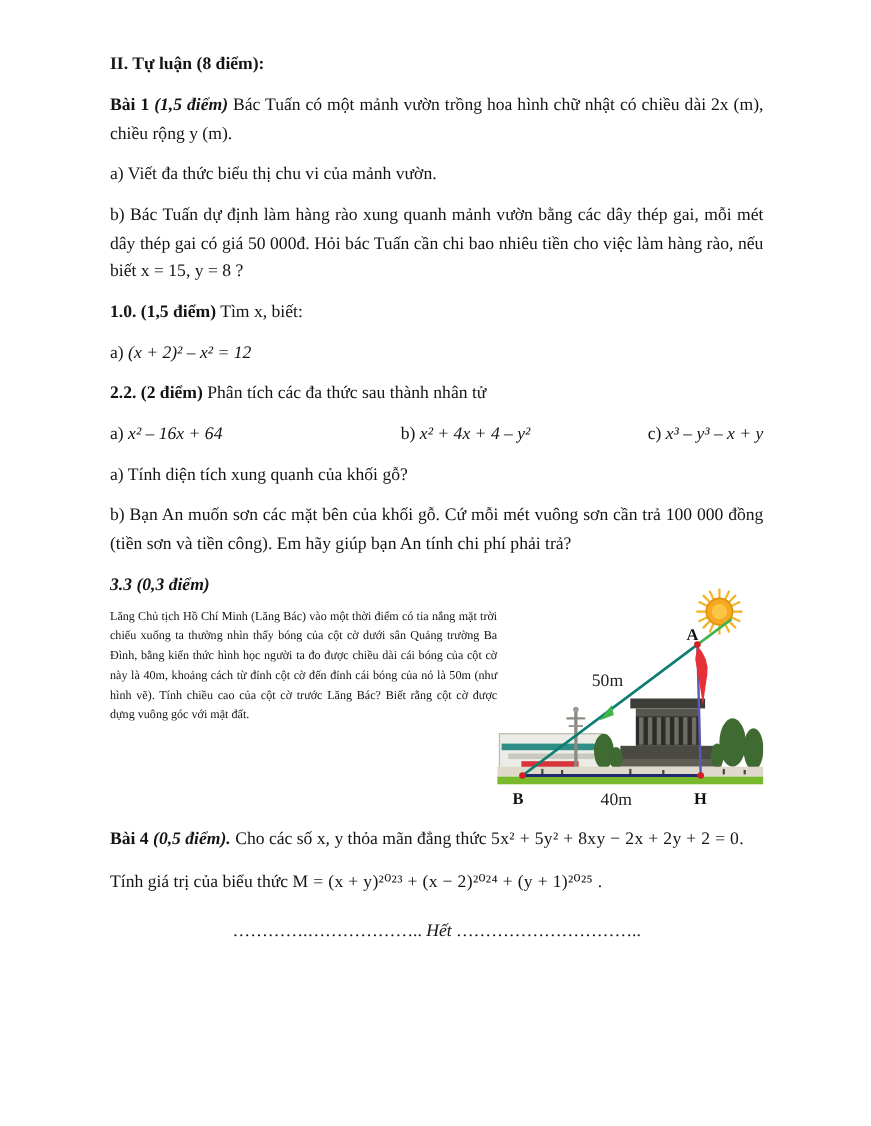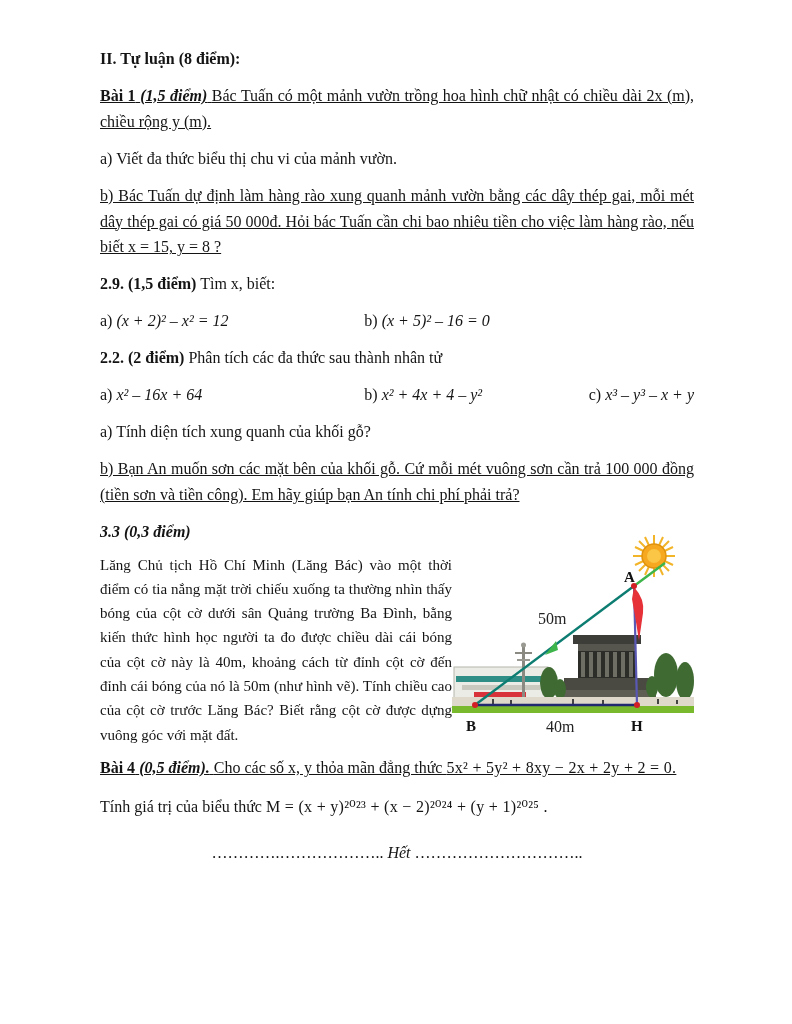--- a/index.html
+++ b/index.html
@@ -3,32 +3,32 @@
 <meta charset="utf-8">
 <style>
   html,body { margin:0; padding:0; }
   body {
     width:792px; height:1024px; background:#ffffff; color:#141414;
     font-family:"Liberation Serif","DejaVu Serif",serif;
     font-size:16px; overflow:hidden;
   }
   .page { padding:46px 98px 0 100px; position:relative; }
   p { margin:0 0 11px 0; line-height:1.62; }
-  .justify { text-align:justify;text-decoration:underline; }
+  .justify { text-align:justify; }
   .b  { font-weight:bold; }
   .bi { font-weight:bold; font-style:italic; }
   .it { font-style:italic; }
   .math { font-style:italic; }
   .mathup { font-style:normal; letter-spacing:.3px; }
   .eq-row { display:flex; margin:0 0 11px 0; line-height:1.62; }
   .eq-row .c1 { flex:0 0 44.5%; }
   .eq-row .c2 { flex:0 0 37%; }
   .eq-row .c3 { flex:1;text-align:right; }
   .sec33 { display:flex; justify-content:space-between; align-items:flex-start; margin-bottom:8px; }
-  .sec33-text { width:352px; text-align:justify; font-size:15px; line-height:1.62; margin:0; }
+  .sec33-text { width:352px; text-align:justify; font-size:11px; line-height:1.62; margin:0; }
   .figure-wrap { width:242px; margin-top:-24px; }
   .footer-line { text-align:center; margin-top:14px; font-size:16px; }
   .sup031 { letter-spacing:.4px; }
   .bai4eq { letter-spacing:.3px; }
   svg text { font-family:"Liberation Serif","DejaVu Serif",serif; }
 </style>
 </head>
 <body>
 
 <div class="page">
@@ -42,27 +42,26 @@
     <span class="bi">(1,5 điểm)</span>
     <span>Bác Tuấn có một mảnh vườn trồng hoa hình chữ nhật có chiều dài 2x (m), chiều rộng y (m).</span>
   </p>
 
   <p>a) Viết đa thức biểu thị chu vi của mảnh vườn.</p>
 
   <p class="justify">b) Bác Tuấn dự định làm hàng rào xung quanh mảnh vườn bằng các dây thép gai, mỗi mét dây thép gai có giá 50 000đ. Hỏi bác Tuấn cần chi bao nhiêu tiền cho việc làm hàng rào, nếu biết x = 15, y = 8 ?</p>
 
 
   <p>
-    <span class="b">2.9. (1,5 điểm)</span>
+    <span class="b">1.0. (1,5 điểm)</span>
     <span>Tìm x, biết:</span>
   </p>
 
   <div class="eq-row">
     <span class="c1"><span>a) </span><span class="math">(x + 2)² – x² = 12</span></span>
-    <span class="c2"><span>b) </span><span class="math">(x + 5)² – 16 = 0</span></span>
   </div>
 
   <p>
     <span class="b">2.2. (2 điểm)</span>
     <span>Phân tích các đa thức sau thành nhân tử</span>
   </p>
 
   <div class="eq-row">
     <span class="c1"><span>a) </span><span class="math">x² – 16x + 64</span></span>
     <span class="c2"><span>b) </span><span class="math">x² + 4x + 4 – y²</span></span>

